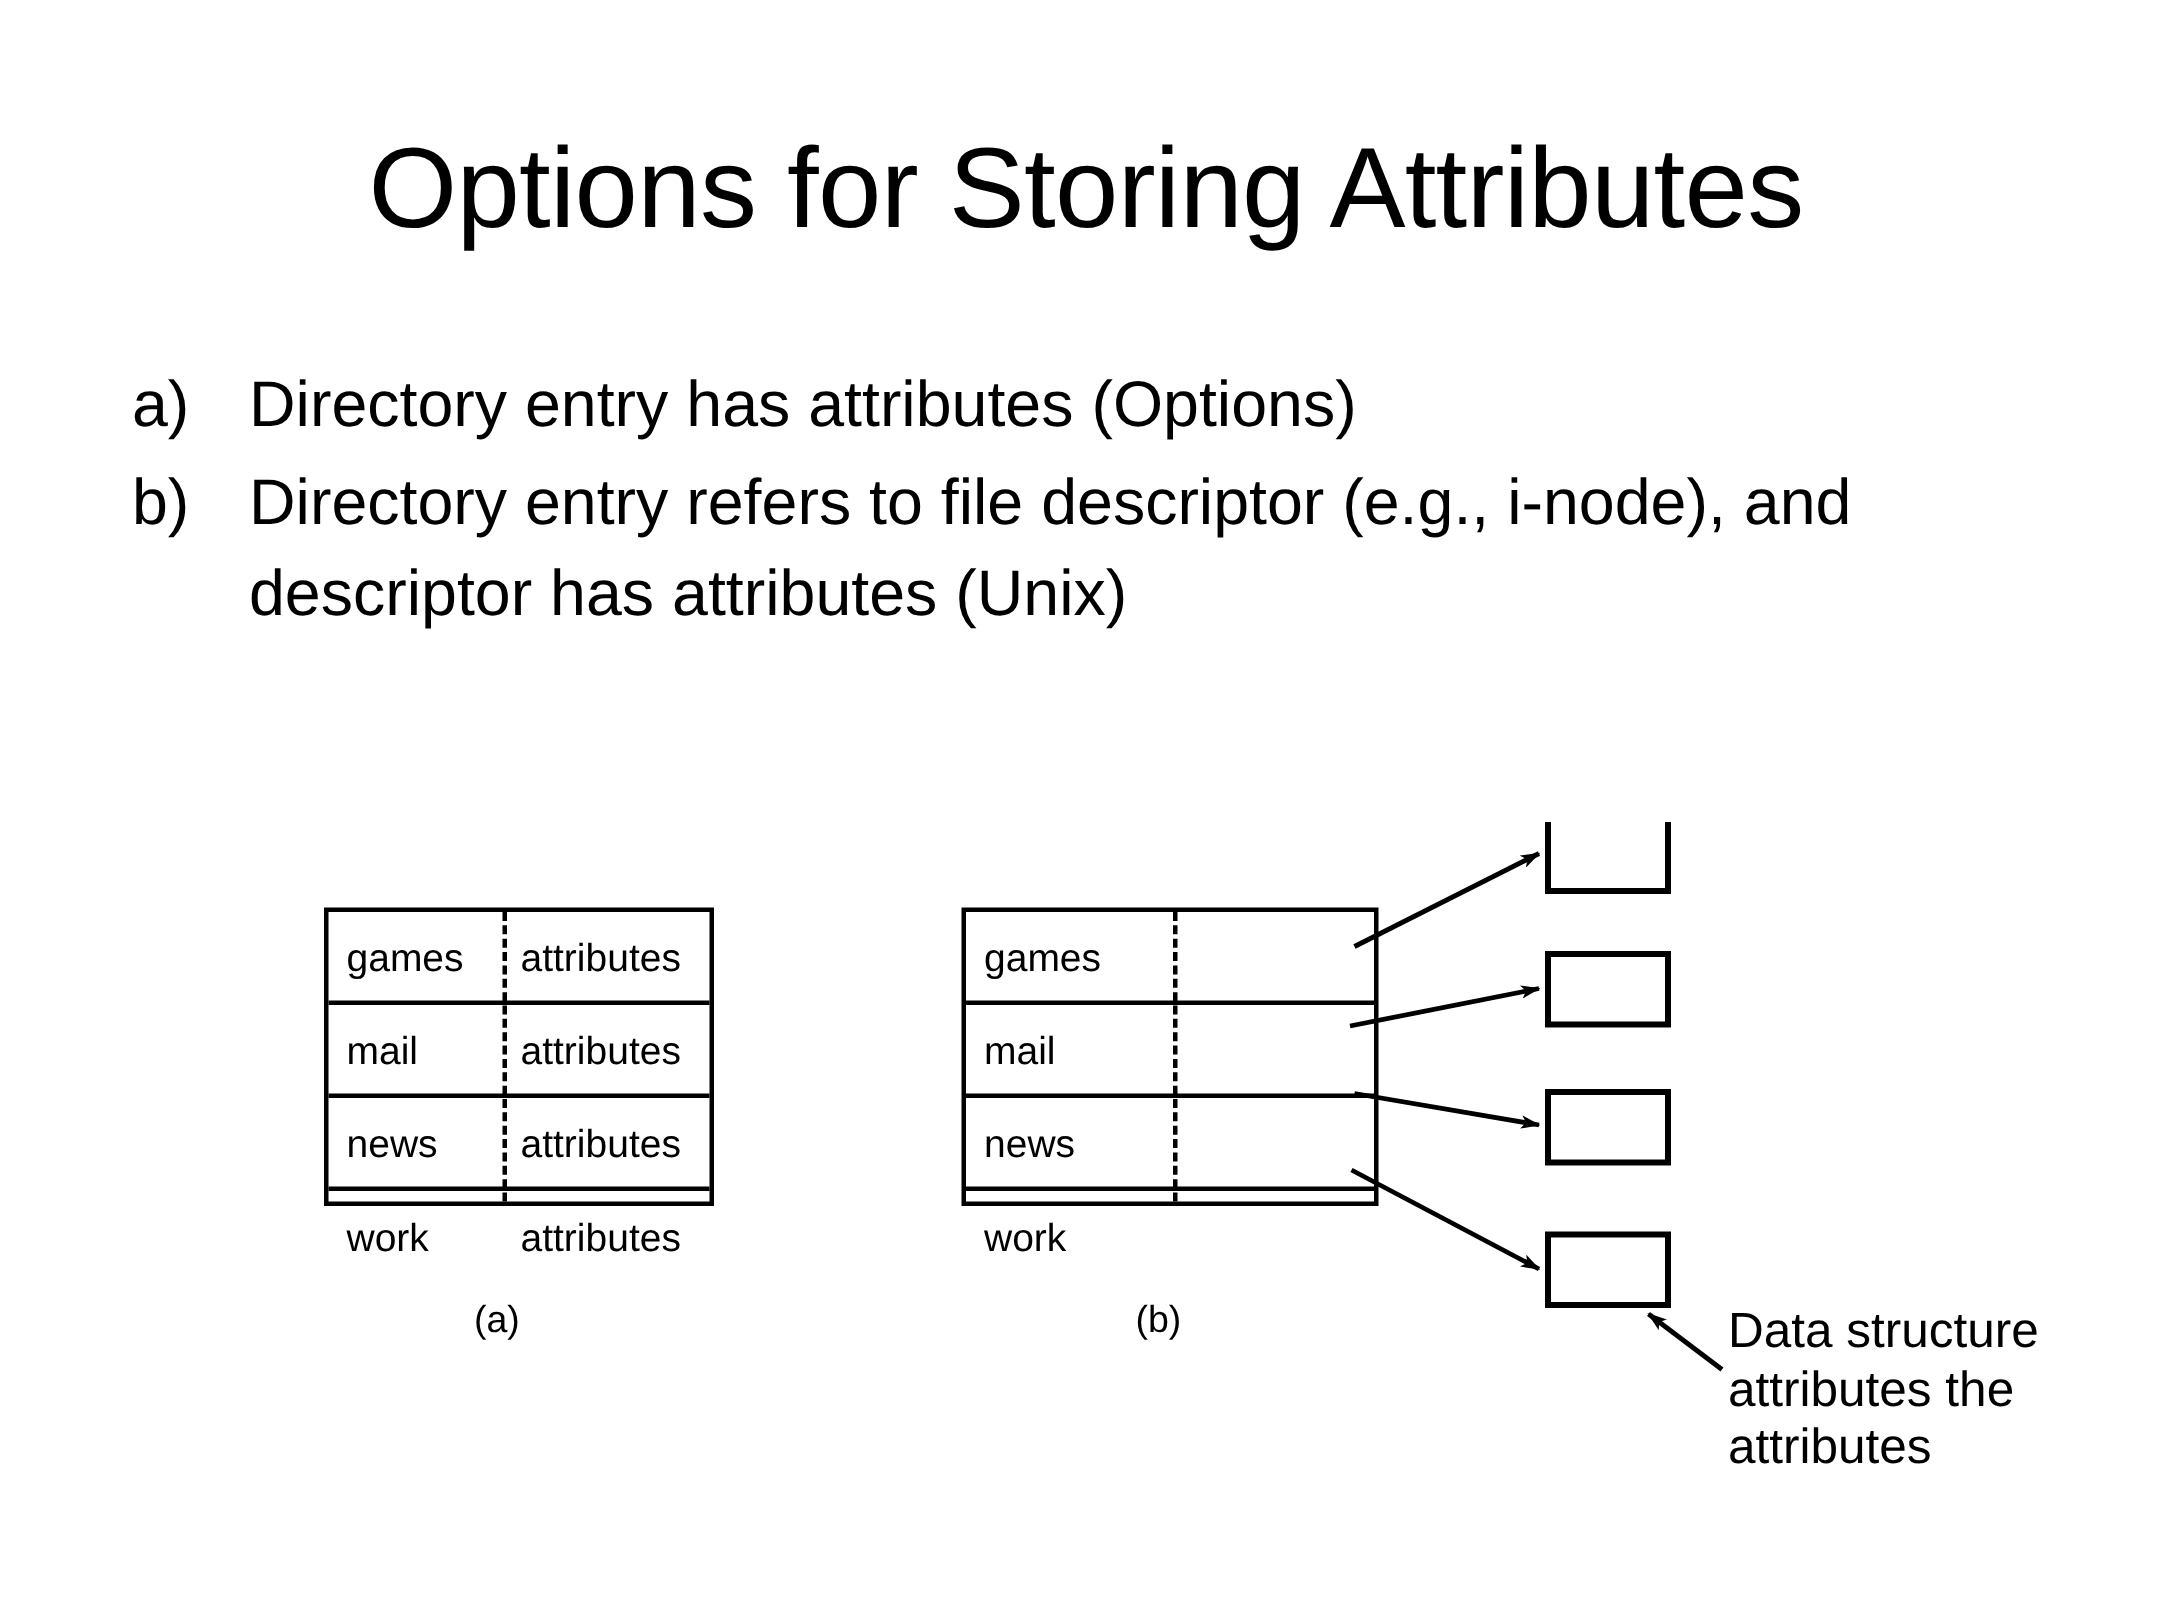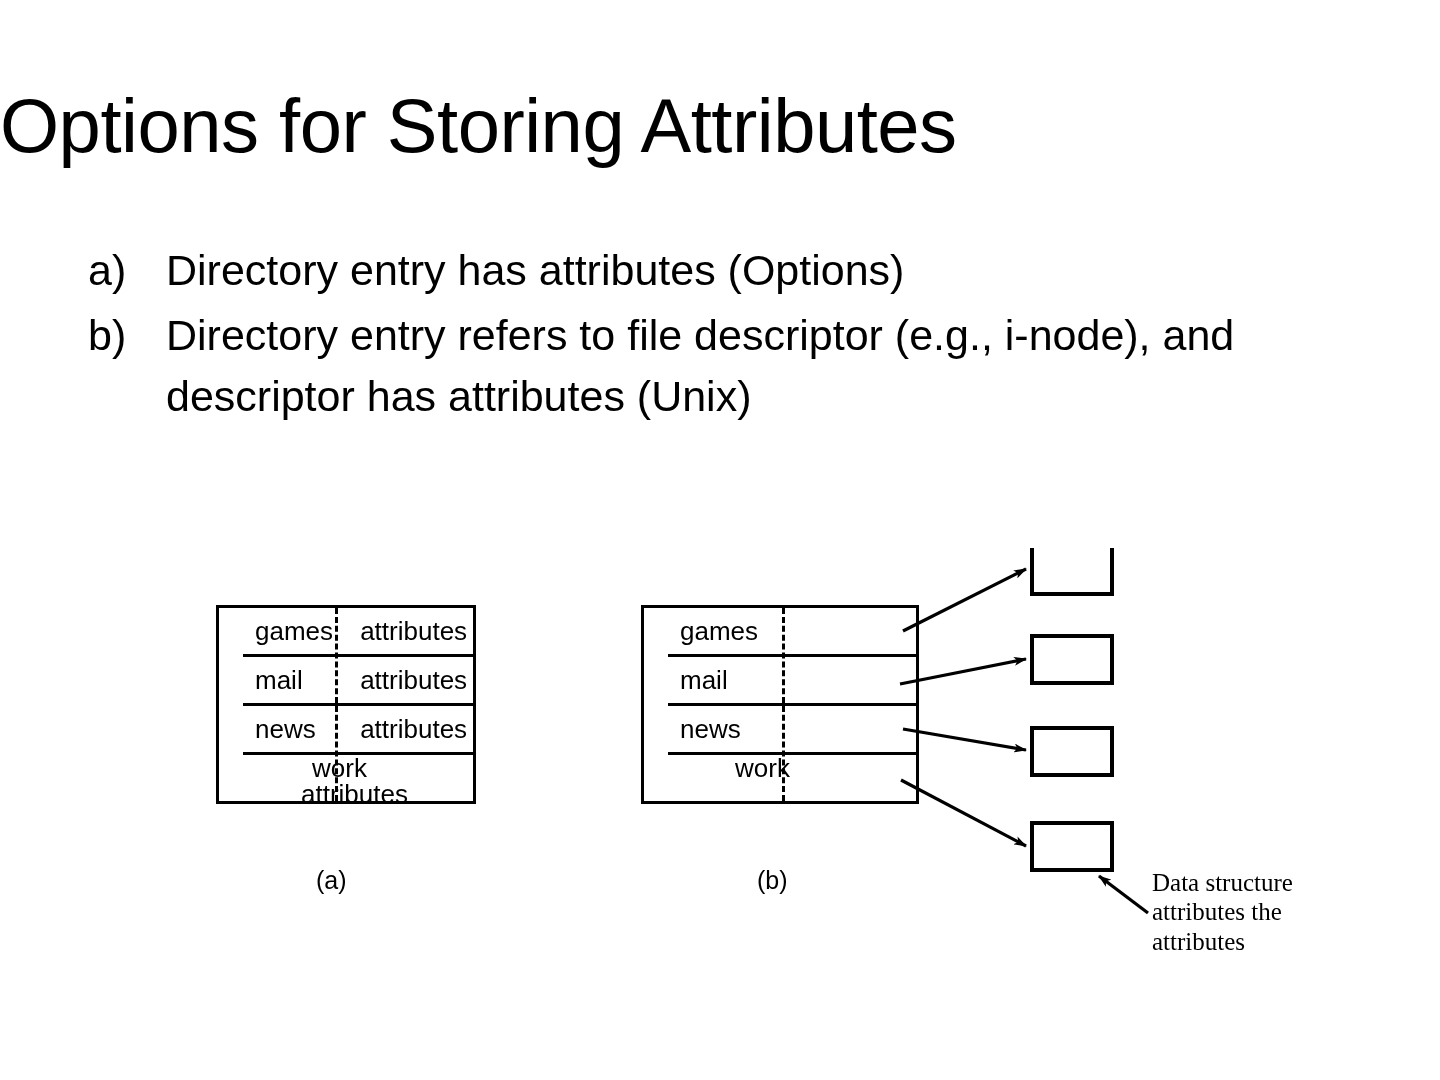--- a/index.html
+++ b/index.html
@@ -18,27 +18,28 @@
     background: #ffffff;
     overflow: hidden;
   }
 
   
   #slide-title {
     position: absolute;
     left: 0;
     top: 88px;
     width: 1392px;
-    text-align: left;
+    text-align: center;
     font-size: 76px;
     line-height: 1.0;
     font-weight: 400;
     letter-spacing: -0.5px;
     color: #000000;
     white-space: nowrap;
+    padding-left: 28px;
   }
 
   
   #bullet-list {
     position: absolute;
     left: 88px;
     top: 240px;
     width: 1260px;
   }
   .bullet-row {
@@ -70,28 +71,26 @@
   .dir-table {
     position: absolute;
     box-sizing: border-box;
     border: 3px solid #000;
     background: #fff;
   }
   .dir-row {
     position: relative;
     box-sizing: border-box;
     border-bottom: 3px solid #000;
-    height: 49px;
+    height: 62px;
     display: flex;
     align-items: center;
-    margin-left: 24px;
   }
   .dir-row:last-child {
     border-bottom: none;
-    flex-direction: column;
   }
   .dir-name {
     box-sizing: border-box;
     padding-left: 12px;
     font-size: 26px;
     line-height: 1;
     white-space: nowrap;
   }
   .dir-attr {
     box-sizing: border-box;
@@ -155,24 +154,23 @@
     line-height: 1;
     white-space: nowrap;
   }
   #caption-a { left: 316px; top: 868px; }
   #caption-b { left: 757px; top: 868px; }
 
   #ds-caption {
     position: absolute;
     left: 1152px;
     top: 868px;
-    font-size: 25px;
+    font-size: 33px;
     line-height: 1.17;
     white-space: nowrap;
-    font-family: Liberation Serif, serif;
   }
 
   
   #arrow-layer {
     position: absolute;
     left: 0;
     top: 0;
     width: 1440px;
     height: 1080px;
     pointer-events: none;

